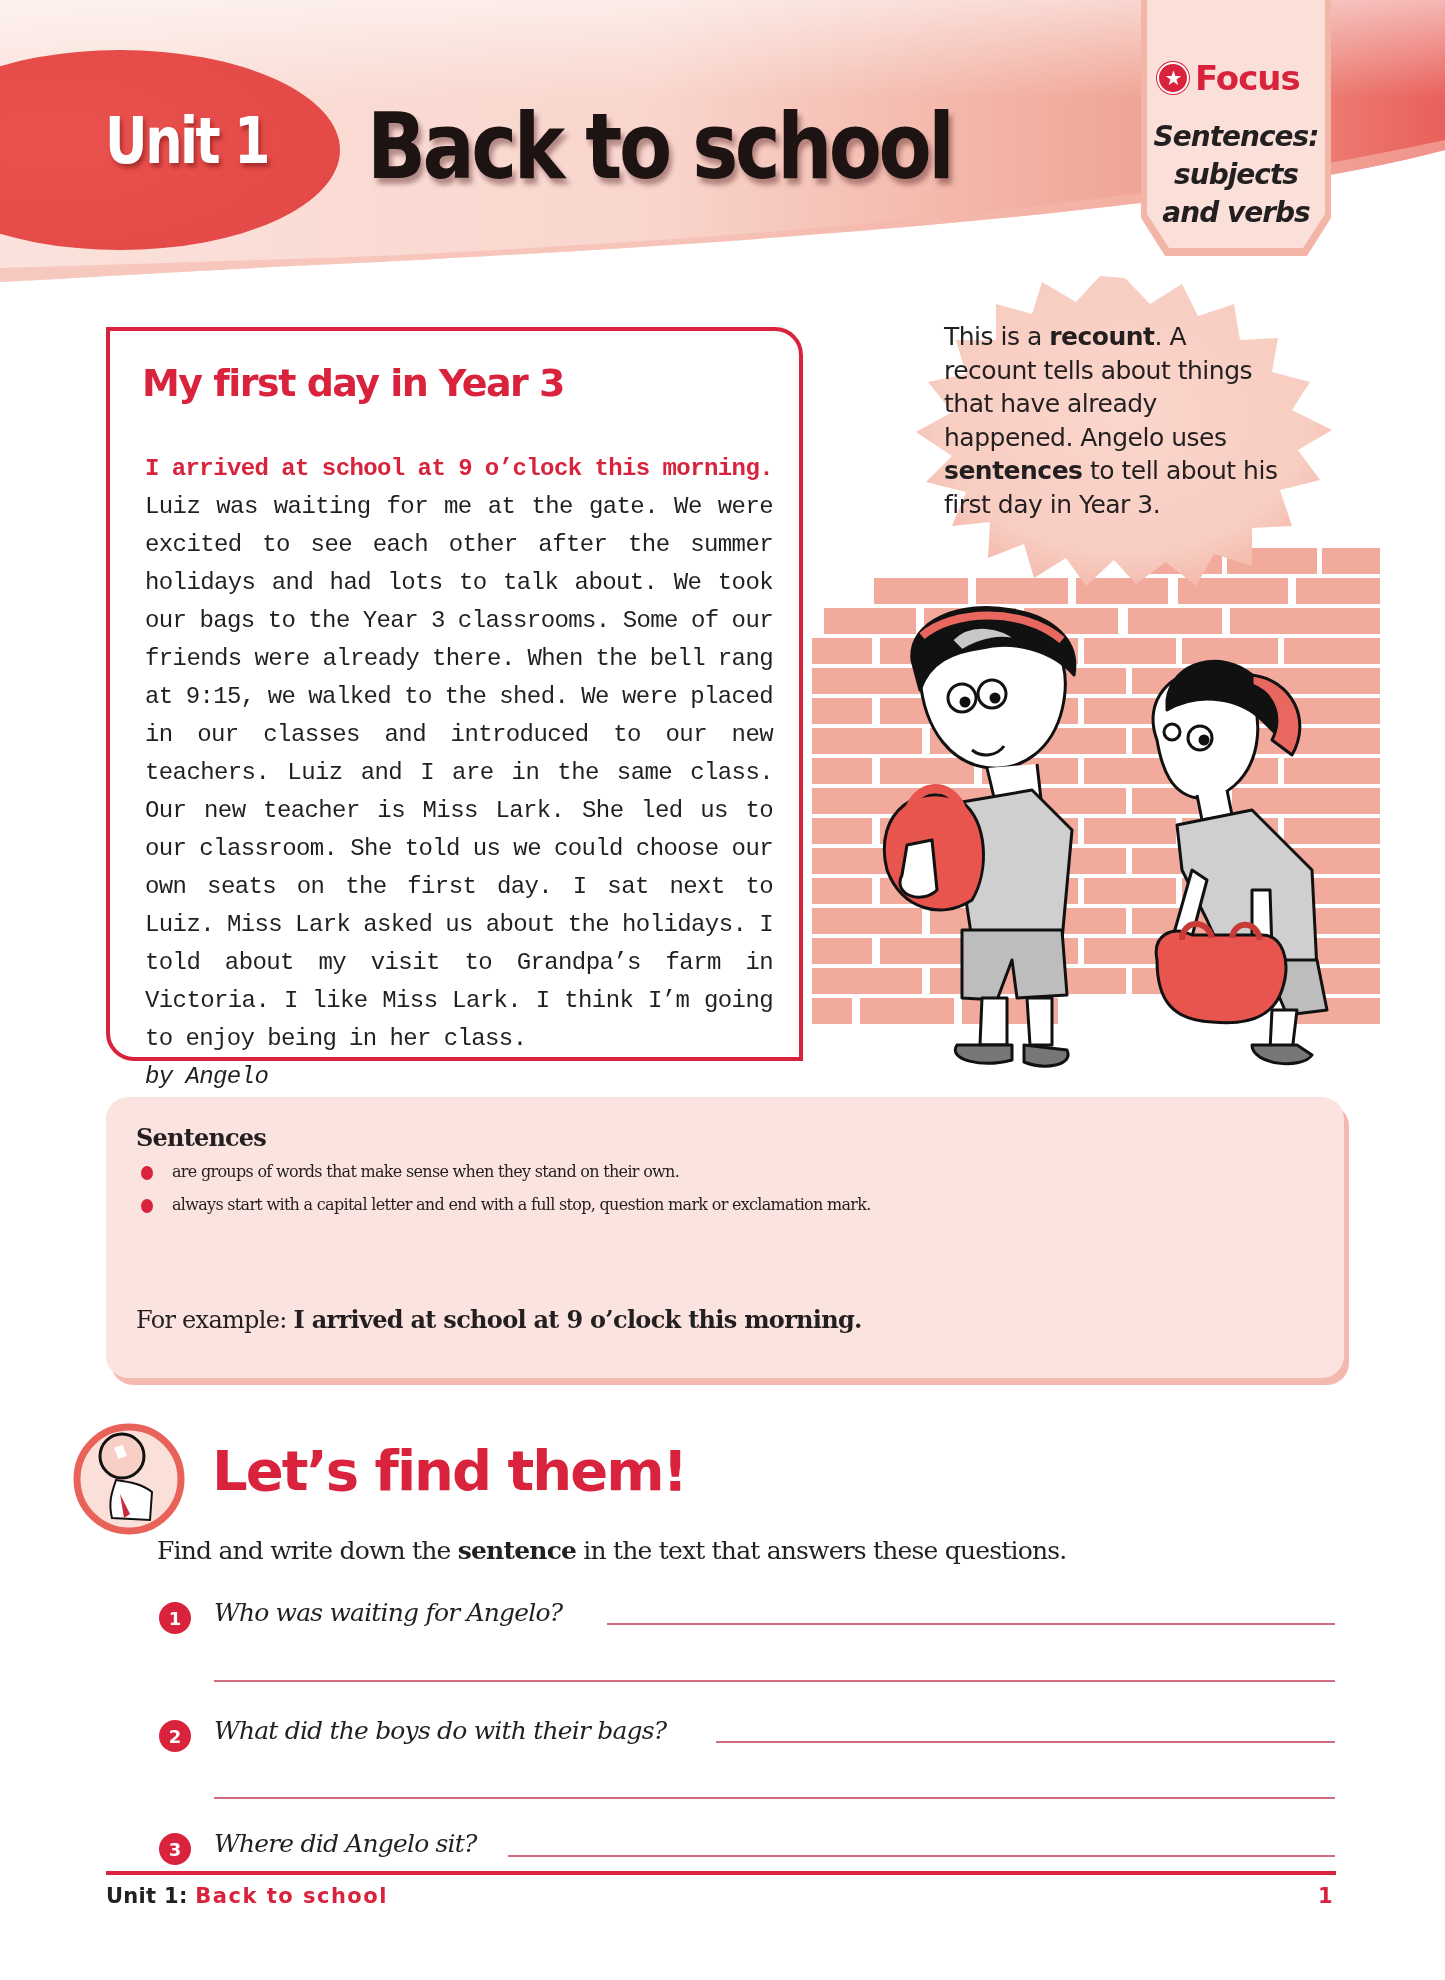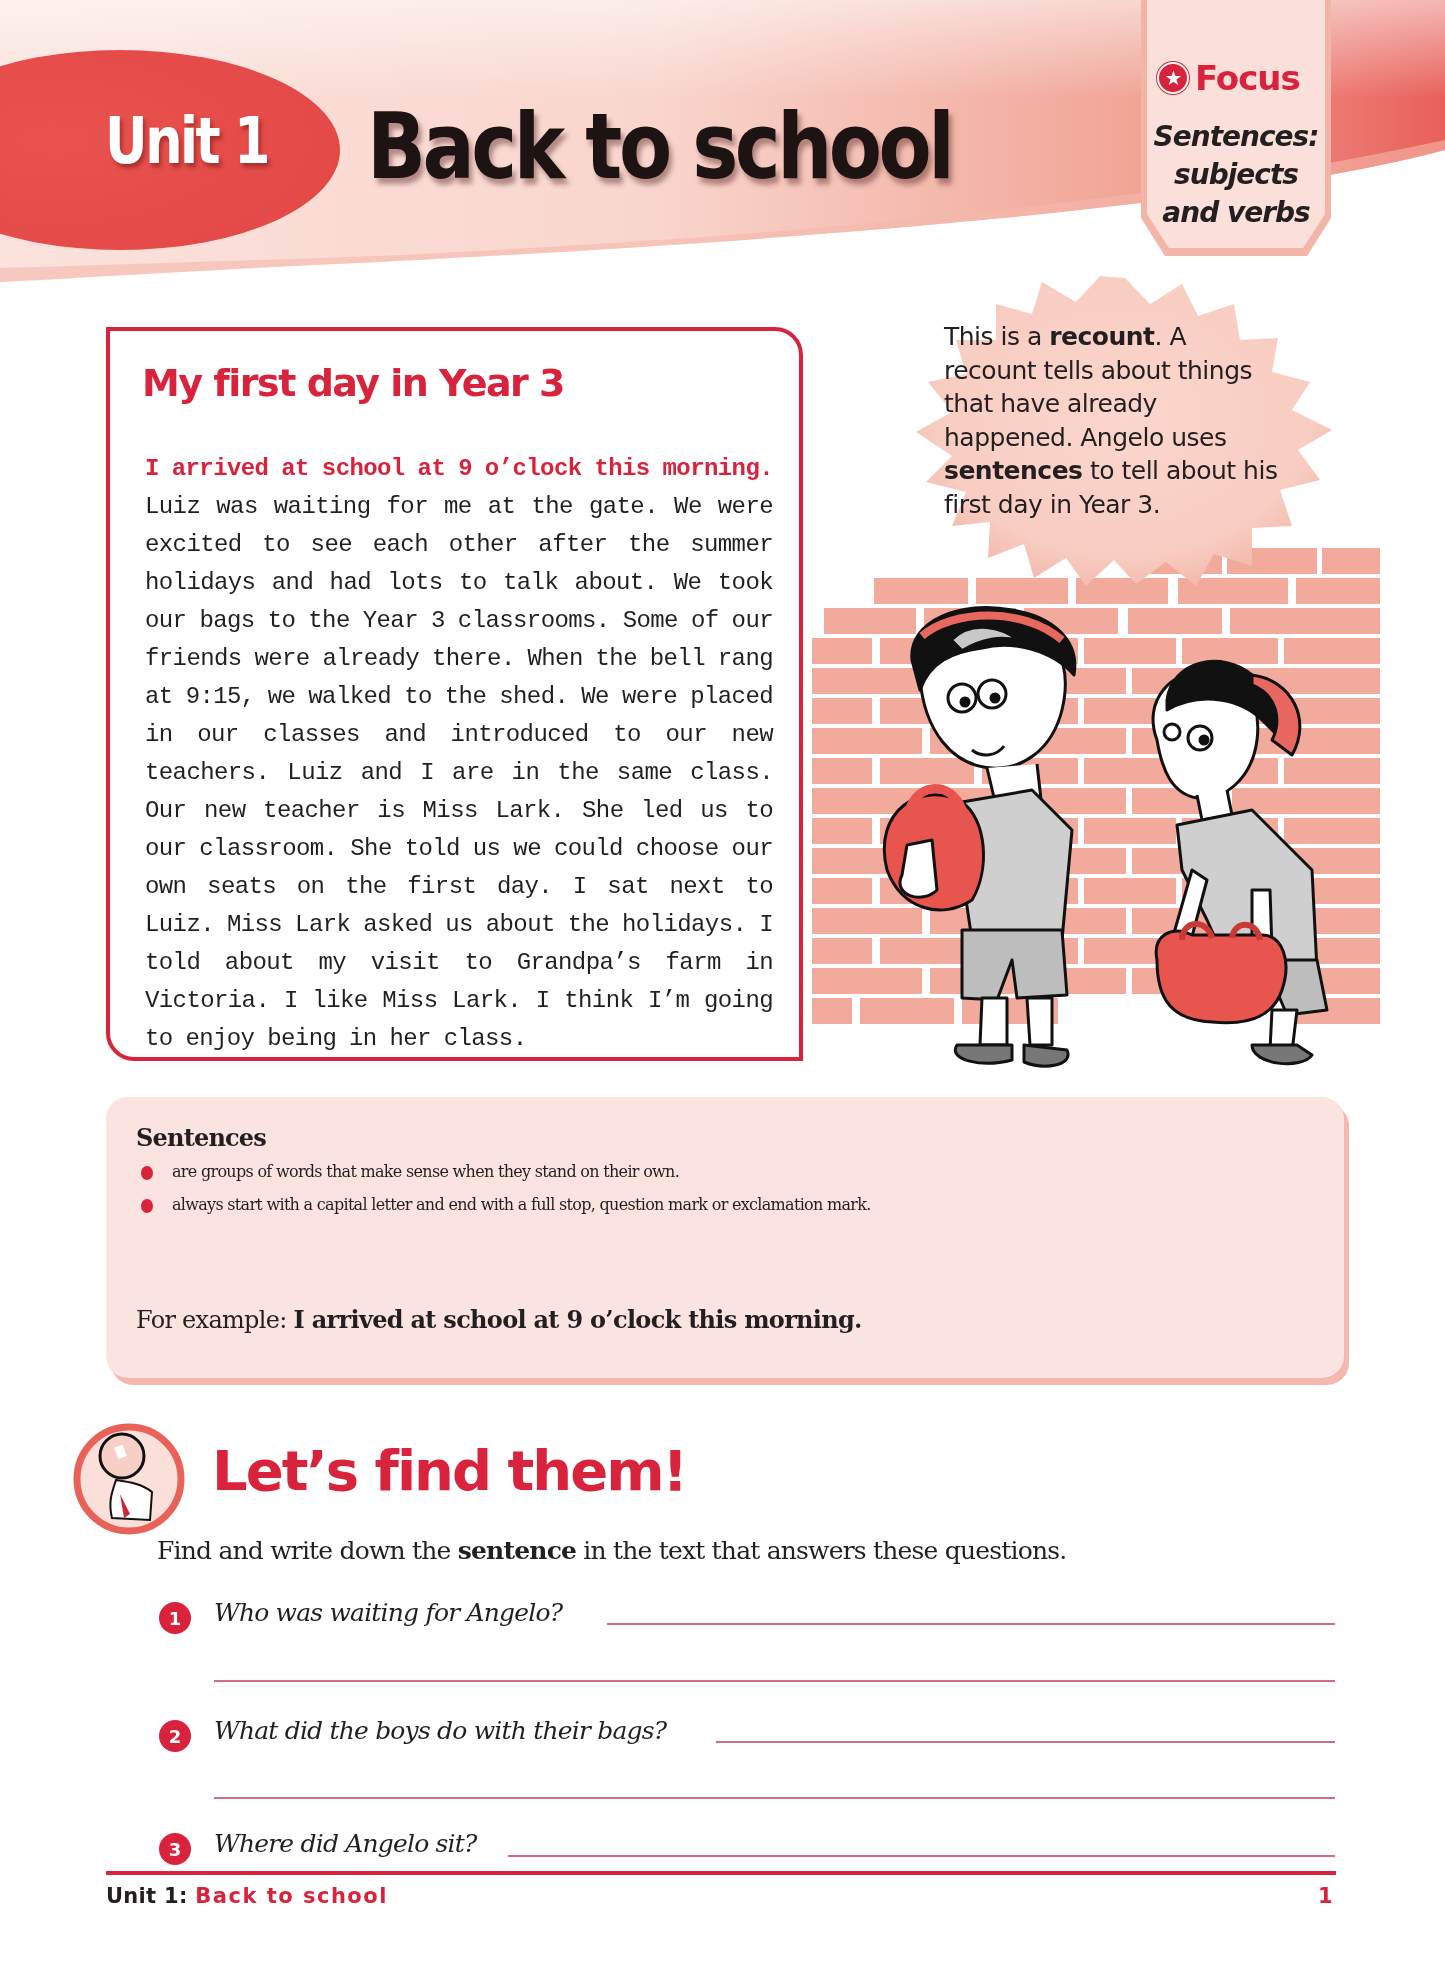--- a/index.html
+++ b/index.html
@@ -177,20 +177,21 @@
       <div>subjects</div>
       <div>and verbs</div>
     </div>
   </div>
 </div>
 
 <div class="story-box">
   <div class="story-title">My first day in Year 3</div>
   <div class="story-body">
     <span class="lead">I arrived at school at 9 o’clock this morning.</span><span> Luiz was waiting for me at the gate. We were excited to see each other after the summer holidays and had lots to talk about. We took our bags to the Year 3 classrooms. Some of our friends were already there. When the bell rang at 9:15, we walked to the shed. We were placed in our classes and introduced to our new teachers. Luiz and I are in the same class. Our new teacher is Miss Lark. She led us to our classroom. She told us we could choose our own seats on the first day. I sat next to Luiz. Miss Lark asked us about the holidays. I told about my visit to Grandpa’s farm in Victoria. I like Miss Lark. I think I’m going to enjoy being in her class.</span>
+    <span class="story-byline">by Angelo</span>
   </div>
 </div>
 
 <div class="illustration">
   <svg width="570" height="540" viewBox="0 0 570 540">
     <g fill="#f2aa9c">
 
       <rect x="320" y="8" width="90" height="26"></rect>
         <rect x="415" y="8" width="90" height="26"></rect>
         <rect x="510" y="8" width="58" height="26"></rect>

